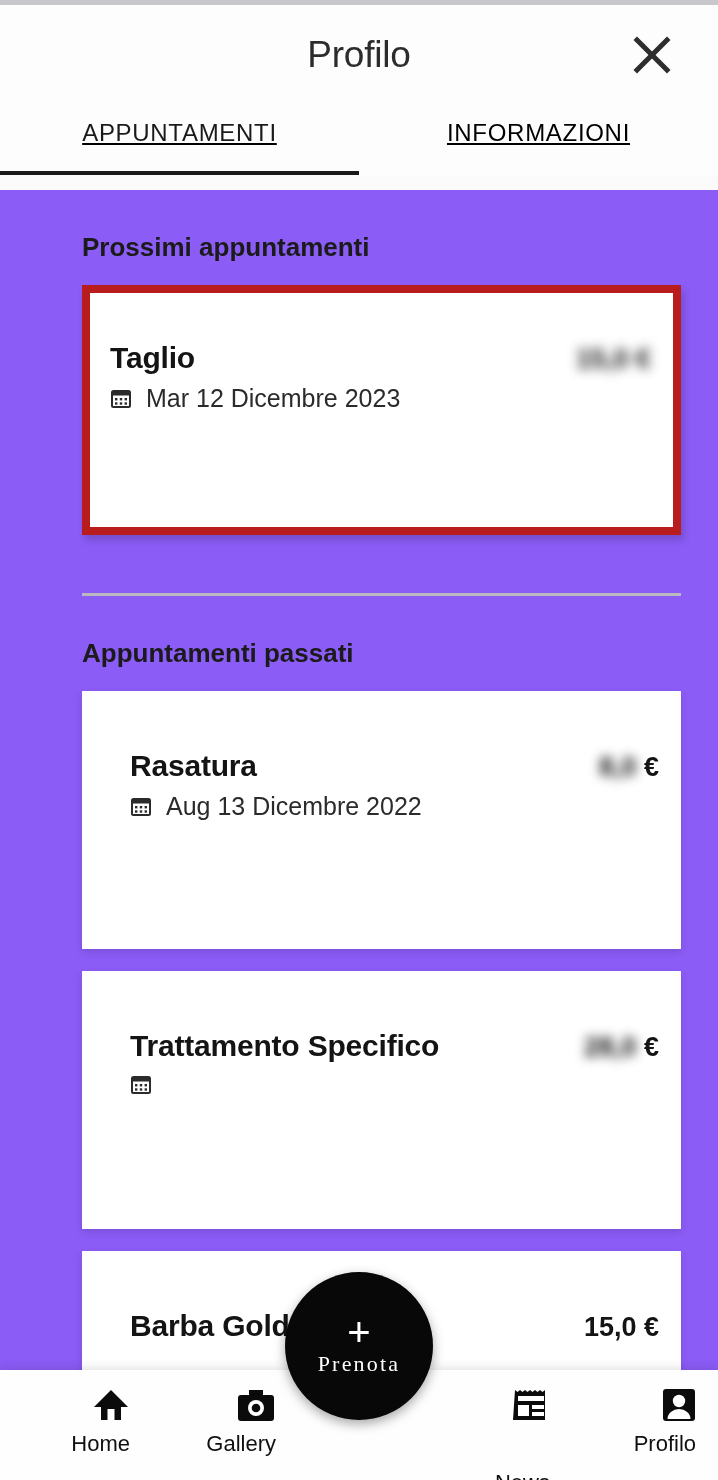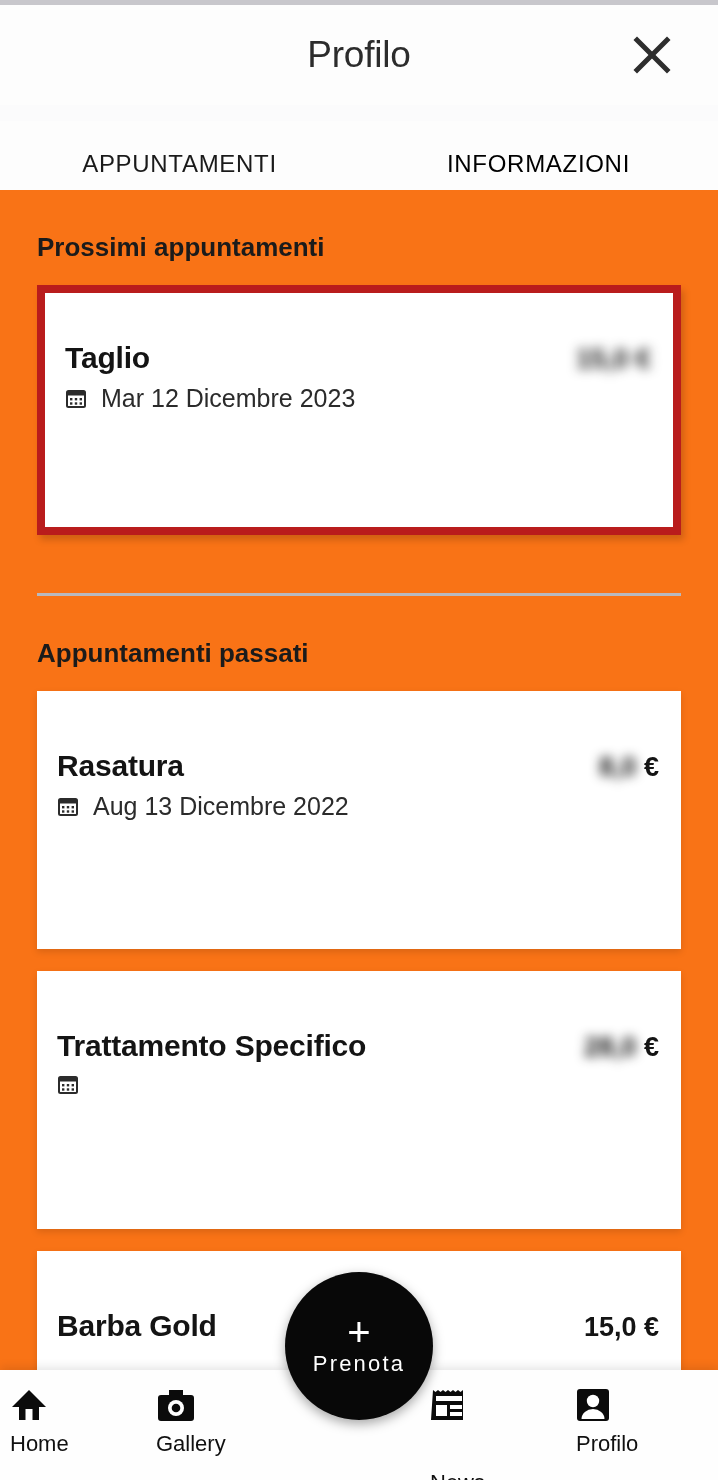--- a/index.html
+++ b/index.html
@@ -41,24 +41,25 @@
     right: 38px; top: 50%;
     transform: translateY(-50%);
     width: 56px; height: 56px;
     display: flex; align-items: center; justify-content: center;
     cursor: pointer;
   }
   .close-btn svg { display: block; }
 
   
   .tabs {
-    position: absolute; top: 121px; left: 0;
+    position: absolute; top: 90px; left: 0;
     width: 718px; height: 85px;
     background: #fdfdfd;
     display: flex;
+    text-decoration: underline;
   }
   .tab {
     flex: 1;
     display: flex; align-items: center; justify-content: center;
     font-size: 24px;
     letter-spacing: 0.7px;
     cursor: pointer;
     position: relative;
     color: #000000;
   }
@@ -75,22 +76,23 @@
     width: 718px; height: 9px;
     background: linear-gradient(to bottom, rgba(0,0,0,0.14), rgba(0,0,0,0));
     pointer-events: none;
   }
 
   
   .body {
     position: absolute;
     top: 190px; left: 0;
     width: 718px; height: 1180px;
-    background: #f97316;
+    background: #8b5cf6;
     overflow: hidden;
+    padding-left: 45px;
   }
 
   .section-title {
     font-size: 26px;
     font-weight: bold;
     color: #1b1b1b;
     margin: 42px 0 0 37px;
   }
 
   
@@ -108,21 +110,21 @@
   .card.past {
     border: none;
     margin-top: 22px;
     height: 258px;
     box-shadow: 0 3px 7px rgba(0,0,0,0.13);
   }
   .card-inner {
     position: relative;
     padding: 48px 0 0 20px;
   }
-  .card.past .card-inner { padding-top: 58px; }
+  .card.past .card-inner { padding-top: 58px; margin-left: 28px; }
 
   .svc-row {
     display: flex;
     align-items: baseline;
     justify-content: space-between;
     padding-right: 22px;
   }
   .svc-name {
     font-size: 30px;
     font-weight: bold;
@@ -168,21 +170,21 @@
     background: #fefefe;
     box-shadow: 0 -3px 9px rgba(0,0,0,0.10);
     display: flex;
     align-items: flex-start;
     padding-top: 14px;
     z-index: 6;
   }
   .nav-item {
     width: 120px;
     display: flex; flex-direction: column;
-    align-items: flex-start; gap: 5px;
+    align-items: flex-end; gap: 5px;
     cursor: pointer;
   }
   .nav-item:nth-child(1) { margin-left: 10px; }
   .nav-item:nth-child(2) { margin-left: 26px; }
   .nav-item:nth-child(3) { margin-left: auto; gap: 44px; }
   .nav-item:nth-child(4) { margin-right: 22px; margin-left: 26px; }
   .nav-ico { height: 42px; display: flex; align-items: center; }
   .nav-label {
     font-size: 22px;
     color: #101010;
@@ -207,20 +209,21 @@
   }
   .fab-plus {
     font-size: 40px;
     line-height: 34px;
     font-weight: 300;
   }
   .fab-label {
     font-size: 22px;
     letter-spacing: 2.2px;
     font-weight: 400;
+    font-family: Liberation Serif, serif;
   }
 </style>
 </head>
 <body>
 
 <div id="app">
 
   <div class="status-strip"></div>
 
   <div class="header">

